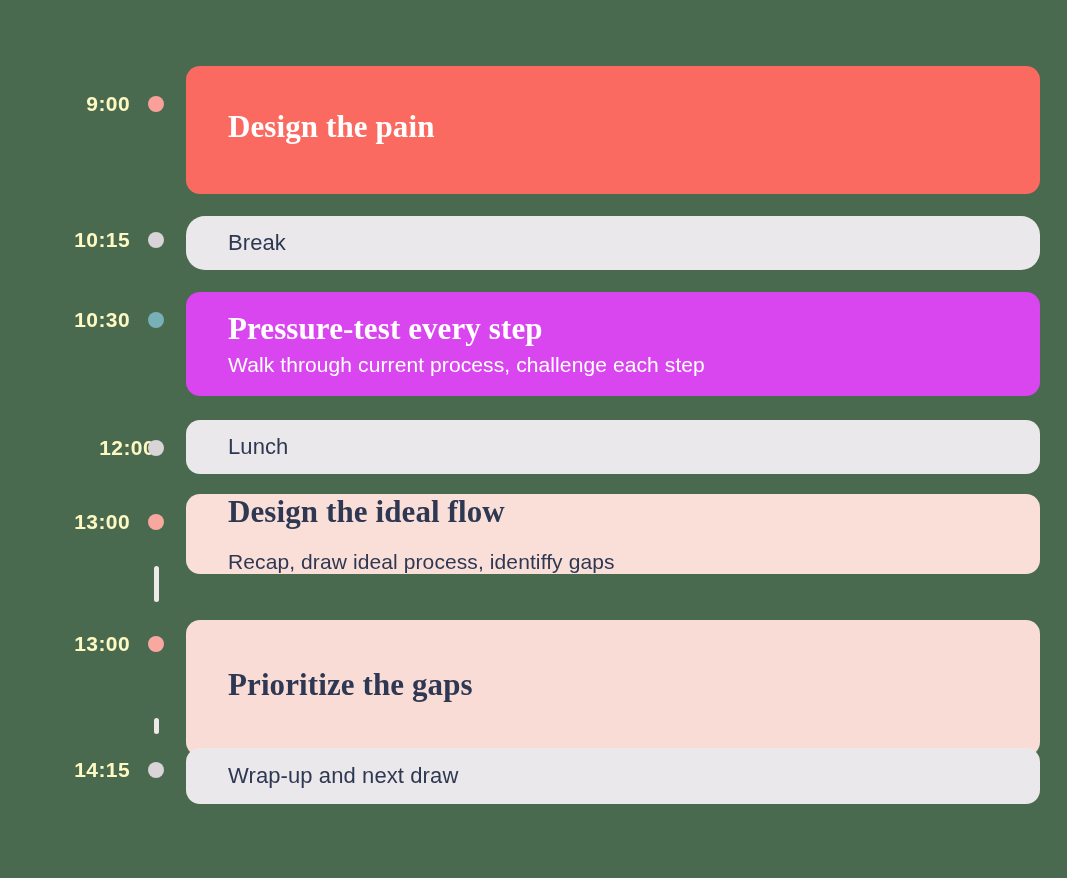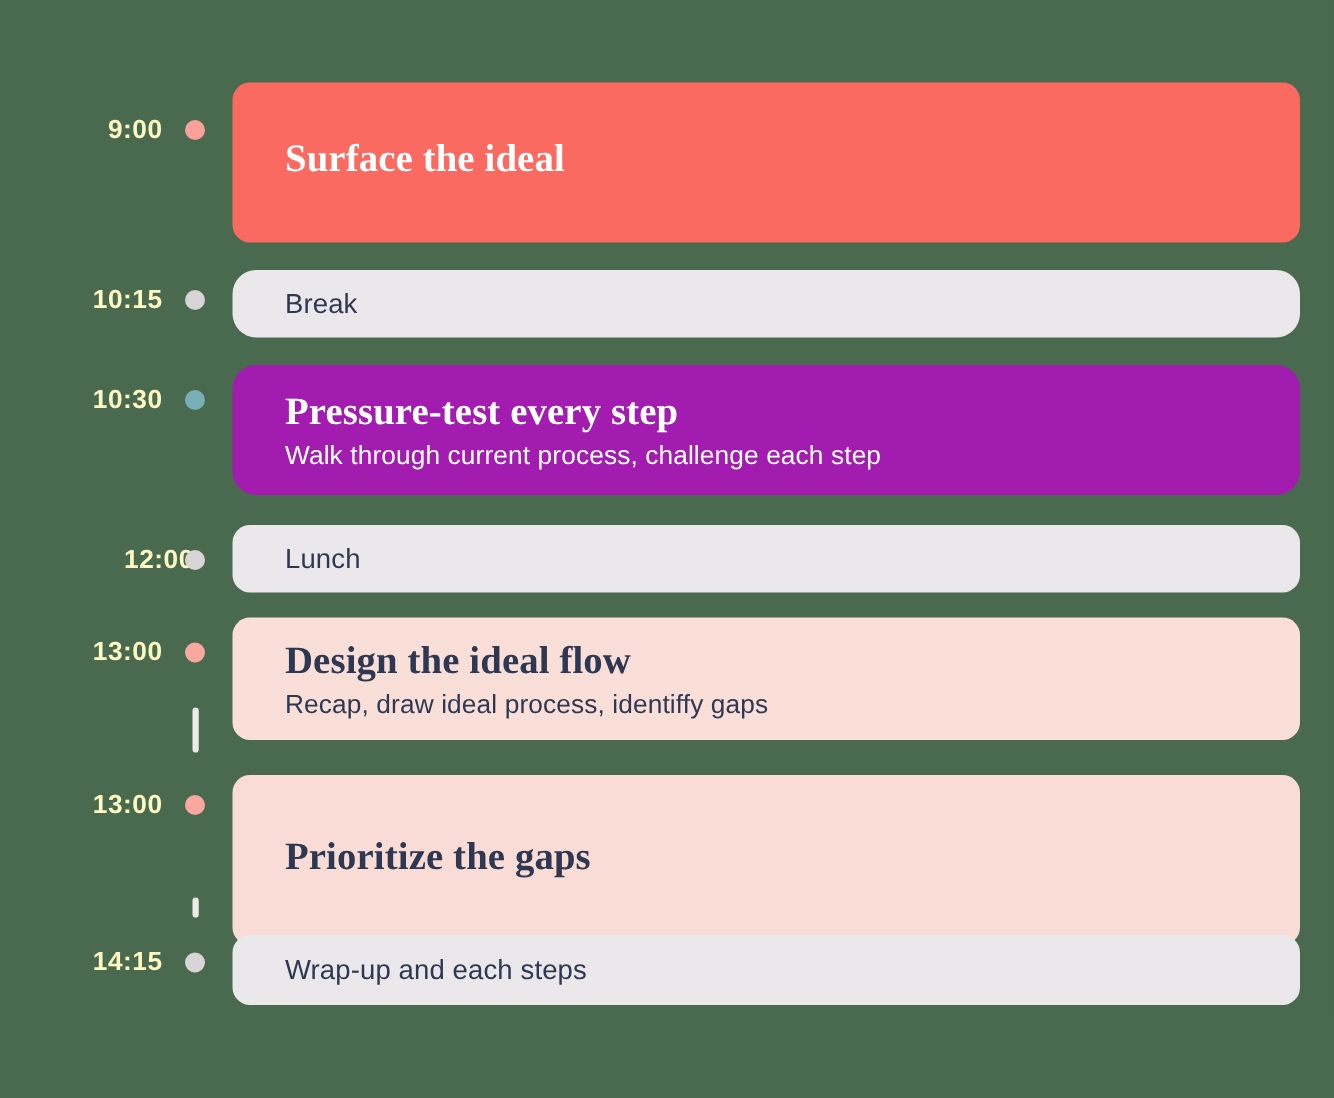--- a/index.html
+++ b/index.html
@@ -71,21 +71,21 @@
     left: 186px;
     width: 854px;
     border-radius: 14px;
     box-sizing: border-box;
     padding: 0 42px;
     display: flex;
     flex-direction: column;
     justify-content: center;
   }
   .card.coral { background: #fa6a60; }
-  .card.teal  { background: #a21caf; border-radius: 19px; }
+  .card.teal  { background: #d946ef; }
   .card.grey  { background: #eae8ea; }
   .card.pink  { background: #fadfd9; }
   .card.pink2 { background: #fadcd6; }
 
   .card-title {
     font-family: "Liberation Serif", serif;
     font-size: 31px;
     font-weight: 700;
     line-height: 1.15;
     margin: 0 0 6px 0;
@@ -119,21 +119,21 @@
 <body>
 
 <div class="timeline">
 
 <div class="connector" style="top: 566px; height: 36px;"></div>
     <div class="connector" style="top: 718px; height: 16px;"></div>
     <div class="row" style="top: 0px;">
       <div class="time-label" style="top: 92px;">9:00</div>
       <div class="dot coral" style="top: 96px;"></div>
       <div class="card coral on-dark" style="top: 66px; height: 128px;">
-        <h2 class="card-title">Surface the ideal</h2>
+        <h2 class="card-title">Design the pain</h2>
       </div>
     </div>
     <div class="row" style="top: 0px;">
       <div class="time-label" style="top: 228px;">10:15</div>
       <div class="dot grey" style="top: 232px;"></div>
       <div class="card grey on-light" style="top: 216px; height: 54px; border-radius: 19px;">
         <p class="card-simple-title">Break</p>
       </div>
     </div>
     <div class="row" style="top: 0px;">
@@ -147,32 +147,32 @@
     <div class="row" style="top: 0px;">
       <div class="time-label" style="top: 436px; margin-left: 25px;">12:00</div>
       <div class="dot grey" style="top: 440px;"></div>
       <div class="card grey on-light" style="top: 420px; height: 54px;">
         <p class="card-simple-title">Lunch</p>
       </div>
     </div>
     <div class="row" style="top: 0px;">
       <div class="time-label" style="top: 510px;">13:00</div>
       <div class="dot pinkish" style="top: 514px;"></div>
-      <div class="card pink on-light" style="top: 494px; height: 98px;">
+      <div class="card pink on-light" style="top: 494px; height: 80px; justify-content: space-between;">
         <h2 class="card-title">Design the ideal flow</h2>
         <p class="card-subtitle">Recap, draw ideal process, identiffy gaps</p>
       </div>
     </div>
     <div class="row" style="top: 0px;">
       <div class="time-label" style="top: 632px;">13:00</div>
       <div class="dot pinkish" style="top: 636px;"></div>
       <div class="card pink2 on-light" style="top: 620px; height: 136px;">
         <h2 class="card-title">Prioritize the gaps</h2>
       </div>
     </div>
     <div class="row" style="top: 0px;">
       <div class="time-label" style="top: 758px;">14:15</div>
       <div class="dot grey" style="top: 762px;"></div>
       <div class="card grey on-light" style="top: 748px; height: 56px;">
-        <p class="card-simple-title">Wrap-up and each steps</p>
+        <p class="card-simple-title">Wrap-up and next draw</p>
       </div>
     </div>
   </div>
 
 </body></html>

